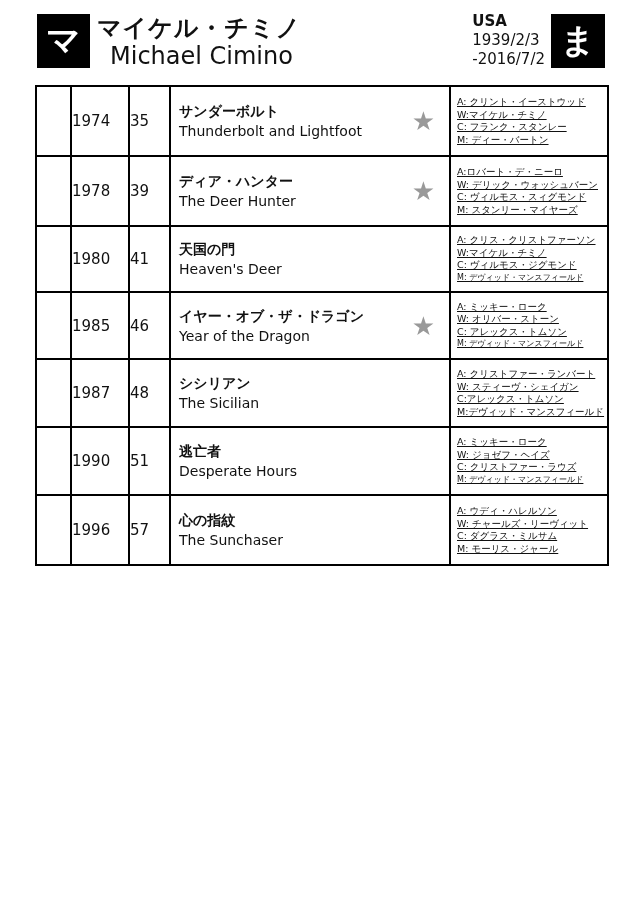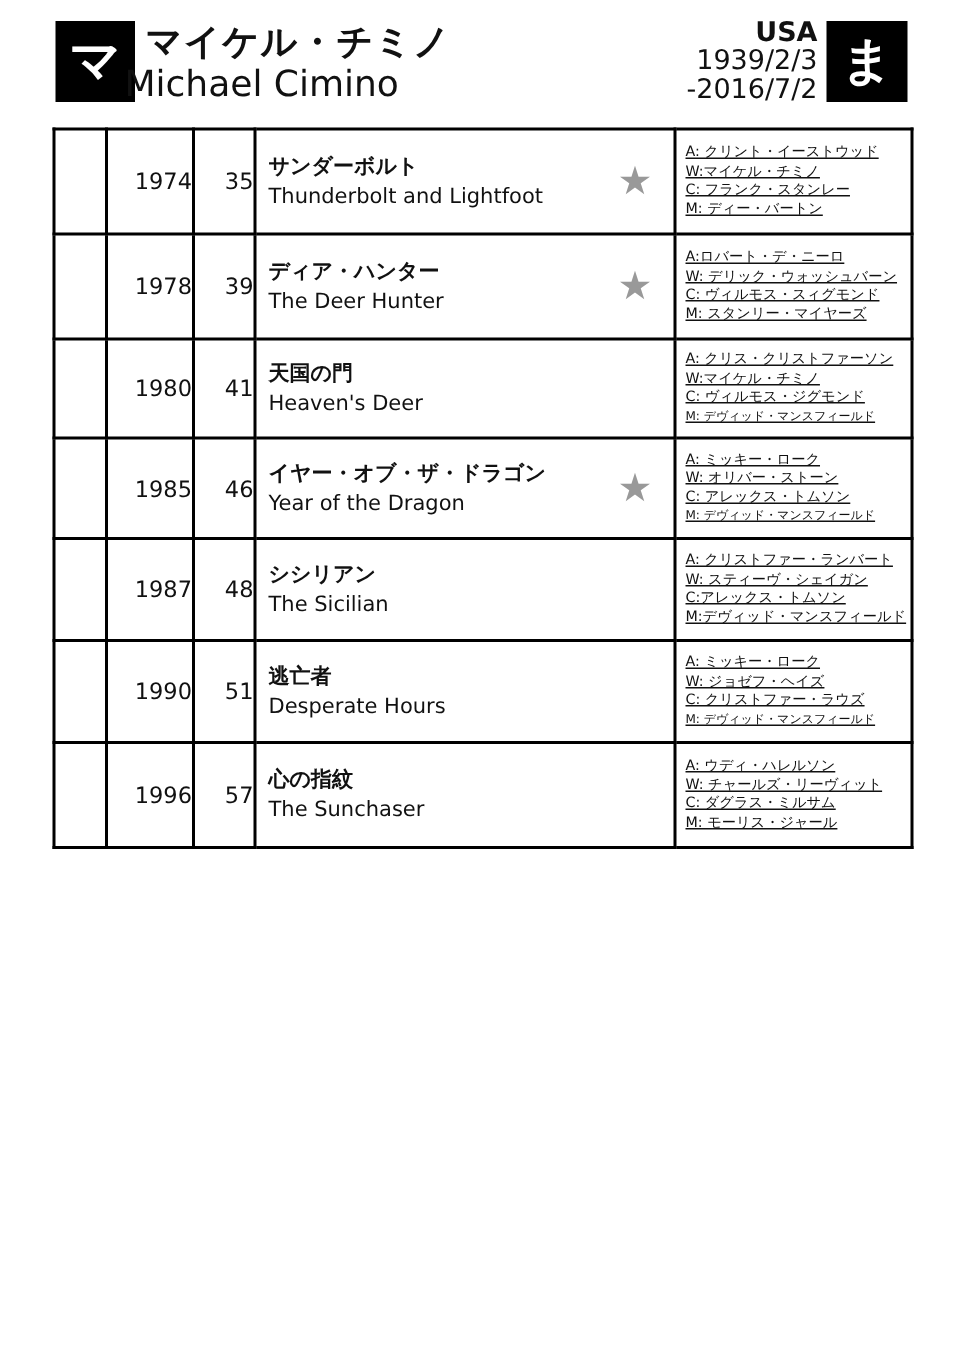--- a/index.html
+++ b/index.html
@@ -1,27 +1,27 @@
 <!DOCTYPE html>
 <html><head>
 <meta charset="utf-8">
 <style>
   html, body { margin:0; padding:0; background:#fff; }
   body { width:640px; height:908px; position:relative; font-family:"DejaVu Sans","Liberation Sans",sans-serif; color:#111; overflow:hidden; }
   .kana-box { position:absolute; background:#000; color:#fff; display:flex; align-items:center; justify-content:center; font-weight:bold; }
   #kana-left { left:37px; top:14px; width:53px; height:54px; font-size:34px; }
   #kana-right { left:551px; top:14px; width:54px; height:54px; font-size:34px; }
   .name-jp { position:absolute; left:97px; top:12px; font-size:24px; font-weight:bold; letter-spacing:1px; white-space:nowrap; }
-  .name-en { position:absolute; left:83px; top:42px; font-size:24px; white-space:nowrap; }
-  .bio { position:absolute; right:95px; top:12px; text-align:right; font-size:18px; line-height:19px; }
+  .name-en { position:absolute; left:110px; top:42px; font-size:24px; white-space:nowrap; }
+  .bio { position:absolute; right:95px; top:12px; font-size:15px; line-height:19px; }
   .bio .country { font-weight:bold; }
   table.films { position:absolute; left:35px; top:85px; width:572px; border-collapse:collapse; table-layout:fixed; }
   table.films td { border:2px solid #000; padding:0; vertical-align:middle; }
   col.c0 { width:35px; } col.c1 { width:58px; } col.c2 { width:41px; } col.c3 { width:280px; } col.c4 { width:158px; }
-  td.year, td.age { text-align:right; font-size:15px; }
+  td.year, td.age { text-align:left; font-size:15px; }
   td.title { position:relative; padding-left:8px !important; }
   .t-jp { font-size:14px; font-weight:bold; line-height:20px; white-space:nowrap; }
   .t-en { font-size:14px; line-height:20px; white-space:nowrap; }
   .star { position:absolute; right:14px; top:50%; transform:translateY(-50%); color:#999; font-size:26px; }
   td.credits { padding-left:6px !important; font-size:9.5px; line-height:12.5px; white-space:nowrap; overflow:hidden;text-decoration:underline; }
   .cred.small { font-size:8px; }
 </style>
 </head>
 <body>
 

